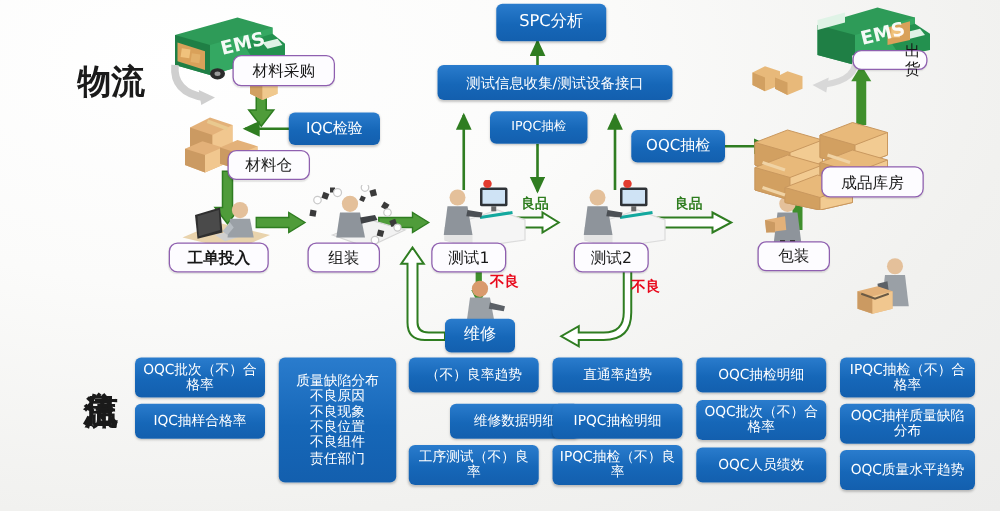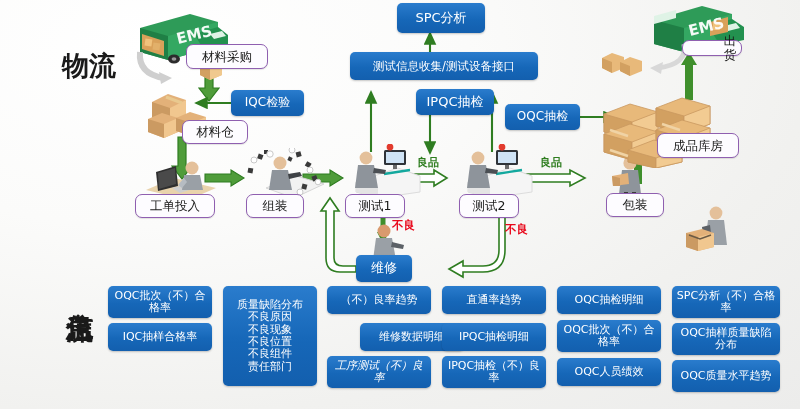--- a/index.html
+++ b/index.html
@@ -327,33 +327,33 @@
   </svg>
   <svg class="abs" style="left:636px;top:40px;width:60px;height:36px;">
     <path d="M48,4 Q52,24 22,28" stroke="#d8d8d8" stroke-width="5" fill="none"></path>
     <path d="M14,28 L27,22 L25,34 Z" fill="#d8d8d8"></path>
   </svg>
 
   <div class="bluebox" style="left:397px;top:3px;width:88px;height:30px;font-size:13px;">SPC分析</div>
 
   <div class="bluebox" style="left:350px;top:52px;width:188px;height:28px;font-size:11.5px;">测试信息收集/测试设备接口</div>
 
-  <div class="bluebox" style="left:392px;top:89px;width:78px;height:26px;font-size:13px;margin-left:24px;">IPQC抽检</div>
+  <div class="bluebox" style="left:392px;top:89px;width:78px;height:26px;font-size:10px;">IPQC抽检</div>
 
   <div class="bluebox" style="left:505px;top:104px;width:75px;height:26px;font-size:12px;">OQC抽检</div>
 
   <div class="bluebox" style="left:231px;top:90px;width:73px;height:26px;font-size:12px;">IQC检验</div>
 
   <div class="bluebox" style="left:356px;top:255px;width:56px;height:27px;font-size:13px;">维修</div>
 
   <div class="plabel" style="left:186px;top:44px;width:82px;height:25px;">材料采购</div>
 
   <div class="plabel" style="left:182px;top:120px;width:66px;height:24px;">材料仓</div>
 
-  <div class="plabel" style="left:135px;top:194px;width:80px;height:24px;">工单投入</div>
+  <div class="plabel" style="left:135px;top:194px;width:80px;height:24px;font-weight:bold;">工单投入</div>
 
   <div class="plabel" style="left:246px;top:194px;width:58px;height:24px;">组装</div>
 
   <div class="plabel" style="left:345px;top:194px;width:60px;height:24px;">测试1</div>
 
   <div class="plabel" style="left:459px;top:194px;width:60px;height:24px;">测试2</div>
 
   <div class="plabel" style="left:606px;top:193px;width:58px;height:24px;">包装</div>
 
   <div class="plabel" style="left:657px;top:133px;width:82px;height:25px;">成品库房</div>
@@ -373,28 +373,28 @@
 
     <div class="bluebox" style="left:115px;top:0px;width:94px;height:100px;font-size:11px;white-space:pre-line;">质量缺陷分布
 不良原因
 不良现象
 不良位置
 不良组件
 责任部门</div>
 
     <div class="bluebox" style="left:219px;top:0px;width:104px;height:28px;font-size:11px;">（不）良率趋势</div>
     <div class="bluebox" style="left:219px;top:37px;width:104px;height:28px;font-size:11px;margin-left:33px;">维修数据明细</div>
-    <div class="bluebox" style="left:219px;top:70px;width:104px;height:32px;font-size:11px;font-style:italic;">工序测试（不）良率</div>
+    <div class="bluebox" style="left:219px;top:70px;width:104px;height:32px;font-size:11px;">工序测试（不）良率</div>
 
     <div class="bluebox" style="left:334px;top:0px;width:104px;height:28px;font-size:11px;">直通率趋势</div>
     <div class="bluebox" style="left:334px;top:37px;width:104px;height:28px;font-size:11px;">IPQC抽检明细</div>
     <div class="bluebox" style="left:334px;top:70px;width:104px;height:32px;font-size:11px;">IPQC抽检（不）良率</div>
 
     <div class="bluebox" style="left:449px;top:0px;width:104px;height:28px;font-size:11px;">OQC抽检明细</div>
     <div class="bluebox" style="left:449px;top:34px;width:104px;height:32px;font-size:11px;">OQC批次（不）合格率</div>
     <div class="bluebox" style="left:449px;top:72px;width:104px;height:28px;font-size:11px;">OQC人员绩效</div>
 
-    <div class="bluebox" style="left:564px;top:0px;width:108px;height:32px;font-size:11px;">SPC分析（不）合格率</div>
+    <div class="bluebox" style="left:564px;top:0px;width:108px;height:32px;font-size:11px;">IPQC抽检（不）合格率</div>
     <div class="bluebox" style="left:564px;top:37px;width:108px;height:32px;font-size:11px;">OQC抽样质量缺陷分布</div>
     <div class="bluebox" style="left:564px;top:74px;width:108px;height:32px;font-size:11px;">OQC质量水平趋势</div>
   </div>
 
 </div>
 
 </body></html>

